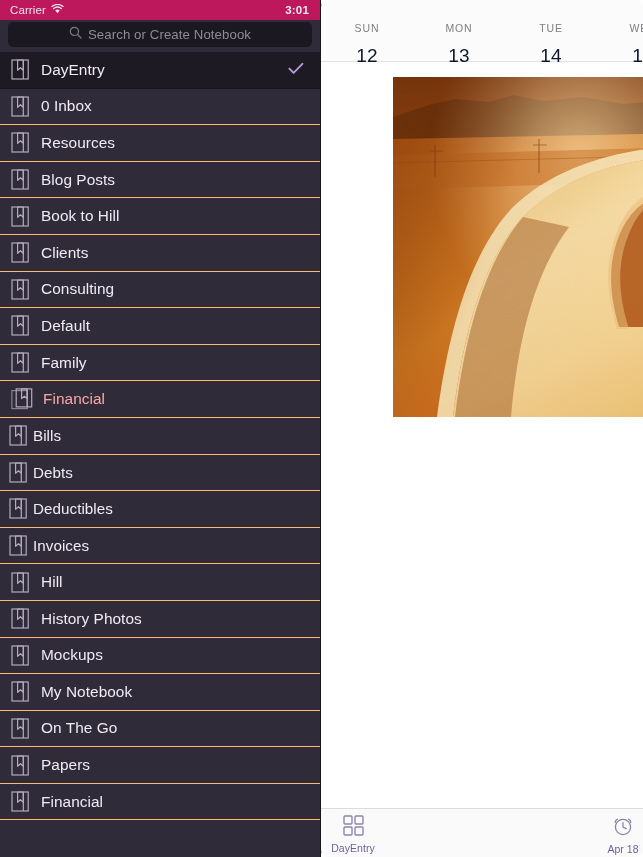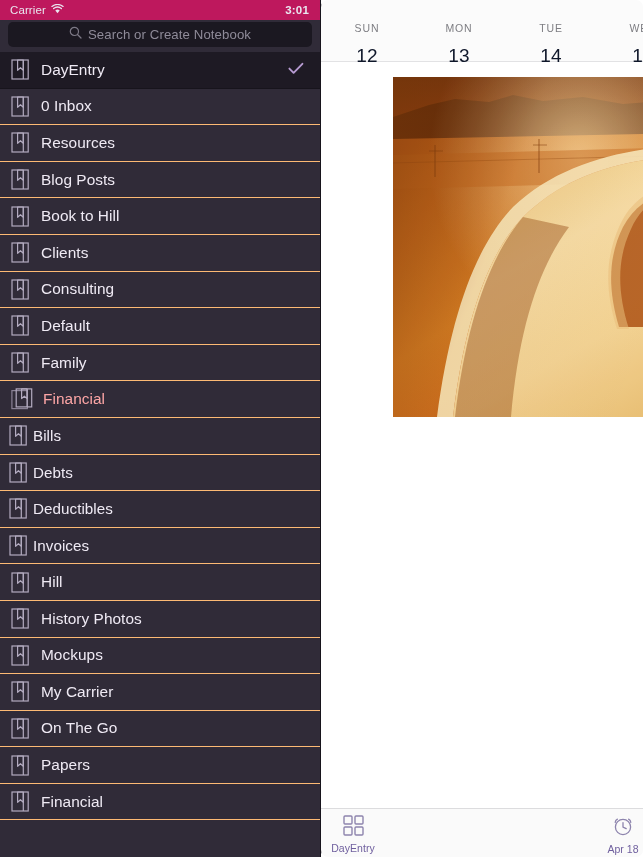--- a/index.html
+++ b/index.html
@@ -319,21 +319,21 @@
           <span class="row-label">Mockups</span>
         </div>
         <div class="row">
           <span class="row-ico">
             <svg width="19" height="21" viewBox="0 0 19 21">
               <rect x="1" y="1" width="16.2" height="19" fill="none" stroke="#b3abc0" stroke-width="1.2"></rect>
               <line x1="12.3" y1="1" x2="12.3" y2="20" stroke="#b3abc0" stroke-width="1.2"></line>
               <path d="M6.6 1 L6.6 11.3 L9.45 8.7 L12.3 11.3 L12.3 1 Z" fill="none" stroke="#b3abc0" stroke-width="1.2" stroke-linejoin="round"></path>
             </svg>
           </span>
-          <span class="row-label">My Carrier</span>
+          <span class="row-label">My Notebook</span>
         </div>
         <div class="row">
           <span class="row-ico">
             <svg width="19" height="21" viewBox="0 0 19 21">
               <rect x="1" y="1" width="16.2" height="19" fill="none" stroke="#b3abc0" stroke-width="1.2"></rect>
               <line x1="12.3" y1="1" x2="12.3" y2="20" stroke="#b3abc0" stroke-width="1.2"></line>
               <path d="M6.6 1 L6.6 11.3 L9.45 8.7 L12.3 11.3 L12.3 1 Z" fill="none" stroke="#b3abc0" stroke-width="1.2" stroke-linejoin="round"></path>
             </svg>
           </span>
           <span class="row-label">On The Go</span>

